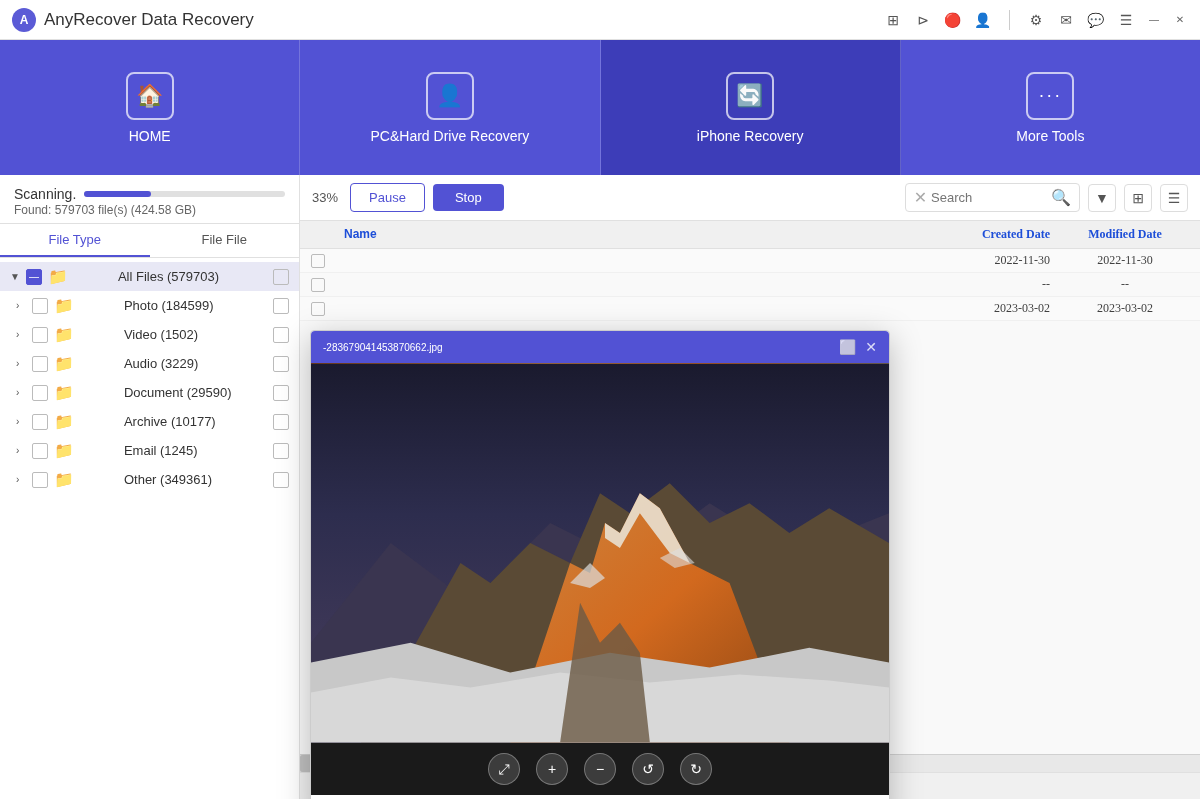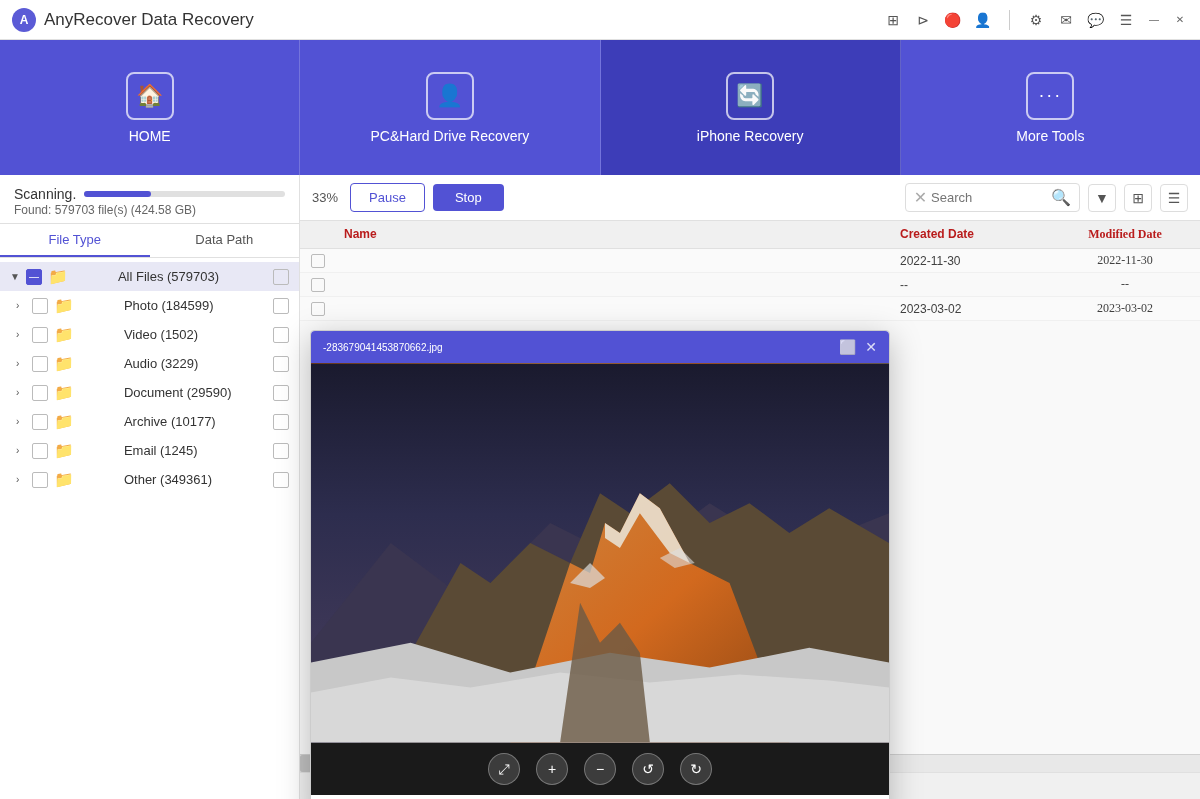--- a/index.html
+++ b/index.html
@@ -145,26 +145,26 @@
     .toolbar-icon-btn {
       width: 28px; height: 28px; border: 1px solid #ddd; border-radius: 4px;
       display: flex; align-items: center; justify-content: center;
       cursor: pointer; background: #fff; font-size: 14px; color: #555;
     }
 
     
     .file-list { flex: 1; overflow-y: auto; }
     .file-list-header {
       display: flex; background: #f0f0f0; border-bottom: 1px solid #e0e0e0;
-      padding: 6px 0; font-size: 12px; font-weight: 600; color: #b91c1c;
+      padding: 6px 0; font-size: 12px; font-weight: 600; color: #1d4ed8;
       position: sticky; top: 0;
     }
     .col-check { width: 36px; text-align: center; }
     .col-name { flex: 1; padding-left: 8px; }
-    .col-date { width: 150px; text-align: left; }
+    .col-date { width: 150px; text-align: right; font-family: Liberation Serif, serif; }
     .col-modified { width: 150px; text-align: center; font-family: Liberation Serif, serif; }
 
     .file-row {
       display: flex; align-items: center; padding: 4px 0;
       border-bottom: 1px solid #f0f0f0; font-size: 12px;
     }
     .file-row:nth-child(even) { background: #fafafa; }
     .file-row .col-date, .file-row .col-modified { color: #404040; }
 
     
@@ -278,21 +278,21 @@
         <div style="flex:1;">
           <div class="scan-progress-bar">
             <div class="scan-progress-fill"></div>
           </div>
         </div>
       </div>
       <div class="scan-found">Found: 579703 file(s) (424.58 GB)</div>
     </div>
     <div class="sidebar-tabs">
       <div class="sidebar-tab active">File Type</div>
-      <div class="sidebar-tab">Data Path</div>
+      <div class="sidebar-tab">File File</div>
     </div>
     <div class="file-tree">
 
       <div class="tree-item selected">
         <span class="tree-arrow">▼</span>
         <div class="tree-check" style="background:#5252d4;border-color:#5252d4;display:flex;align-items:center;justify-content:center;color:white;font-size:10px;">—</div>
         <span class="tree-folder-icon">📁</span>
         <span class="tree-label">All Files (579703)</span>
         <div class="tree-checkbox-right"></div>
       </div>

